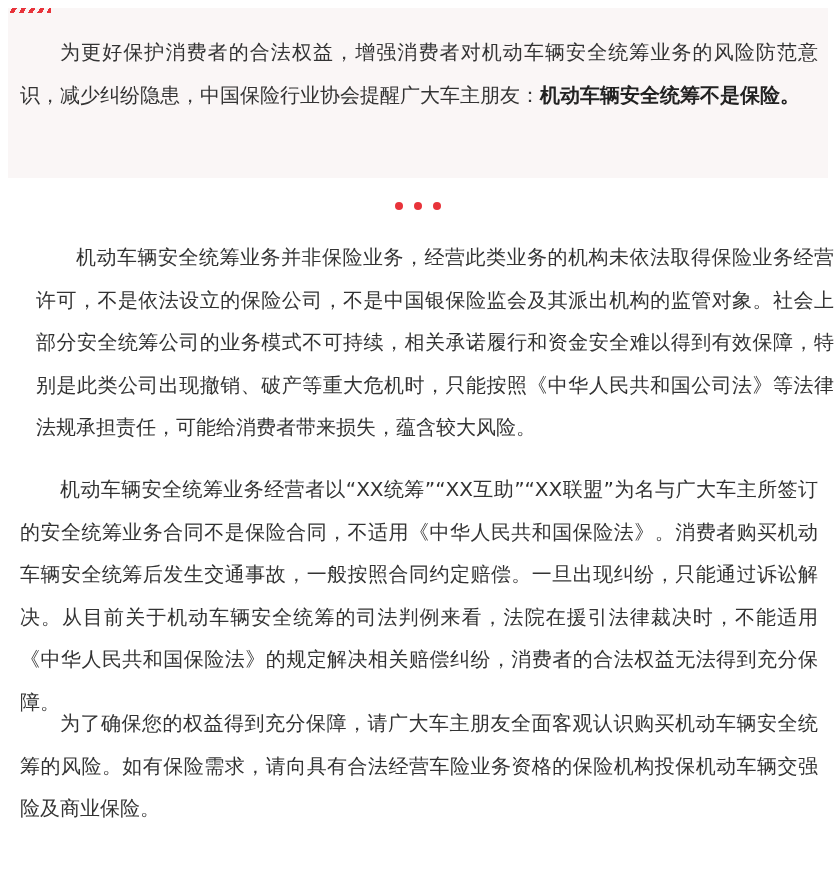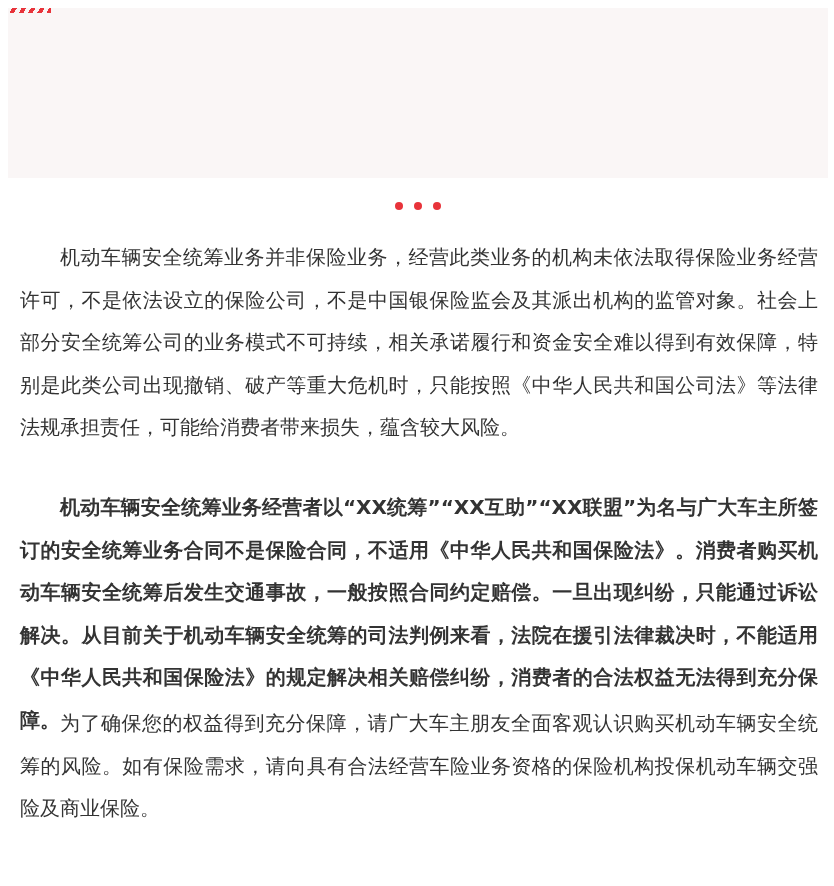--- a/index.html
+++ b/index.html
@@ -65,29 +65,30 @@
       top: 202px;
       display: flex;
       gap: 11px;
     }
     .dot {
       width: 8px;
       height: 8px;
       border-radius: 50%;
       background: #e8333a;
     }
-    #p1 { top: 236px; }
-    #p2 { top: 486px; font-weight: bold; }
+    #p1 { top: 236px; margin-left: 16px; }
+    #p2 { top: 468px; }
     #p3 { top: 702px; }
   </style>
 </head>
 <body>
 
 <div class="notice-box">
   <div class="stripe-bar"></div>
+  <p class="para notice-text"><span>为更好保护消费者的合法权益，增强消费者对机动车辆安全统筹业务的风险防范意识，减少纠纷隐患，中国保险行业协会提醒广大车主朋友：</span><span class="bold">机动车辆安全统筹不是保险。</span></p>
 </div>
 
 <div class="dots">
   <div class="dot"></div>
   <div class="dot"></div>
   <div class="dot"></div>
 </div>
 
 <p class="para" id="p1">机动车辆安全统筹业务并非保险业务，经营此类业务的机构未依法取得保险业务经营许可，不是依法设立的保险公司，不是中国银保险监会及其派出机构的监管对象。社会上部分安全统筹公司的业务模式不可持续，相关承诺履行和资金安全难以得到有效保障，特别是此类公司出现撤销、破产等重大危机时，只能按照《中华人民共和国公司法》等法律法规承担责任，可能给消费者带来损失，蕴含较大风险。</p>
 <p class="para" id="p2">机动车辆安全统筹业务经营者以“XX统筹”“XX互助”“XX联盟”为名与广大车主所签订的安全统筹业务合同不是保险合同，不适用《中华人民共和国保险法》。消费者购买机动车辆安全统筹后发生交通事故，一般按照合同约定赔偿。一旦出现纠纷，只能通过诉讼解决。从目前关于机动车辆安全统筹的司法判例来看，法院在援引法律裁决时，不能适用《中华人民共和国保险法》的规定解决相关赔偿纠纷，消费者的合法权益无法得到充分保障。</p>

